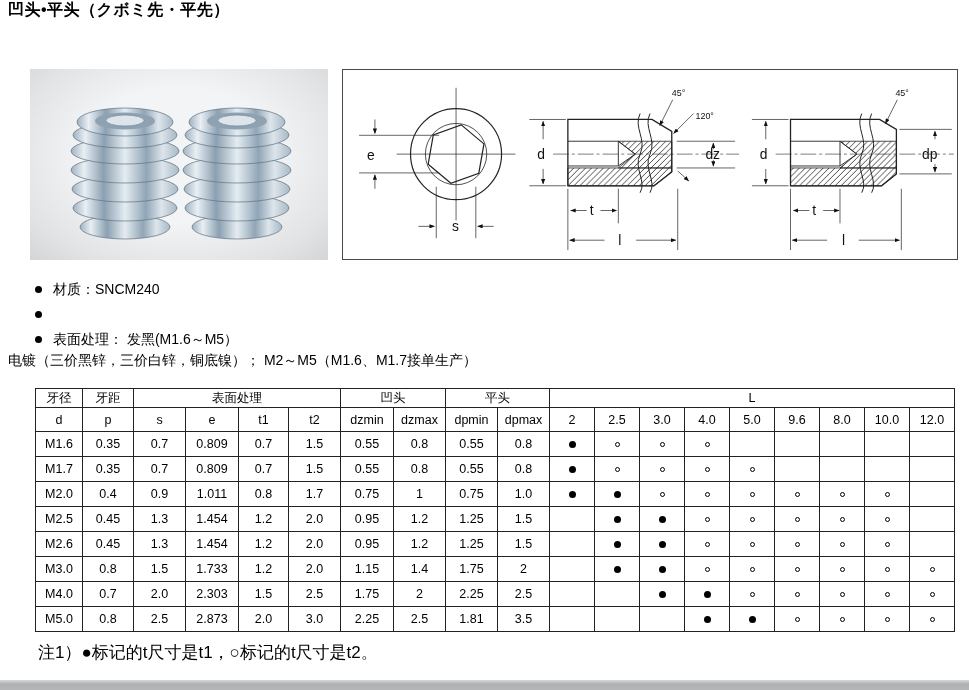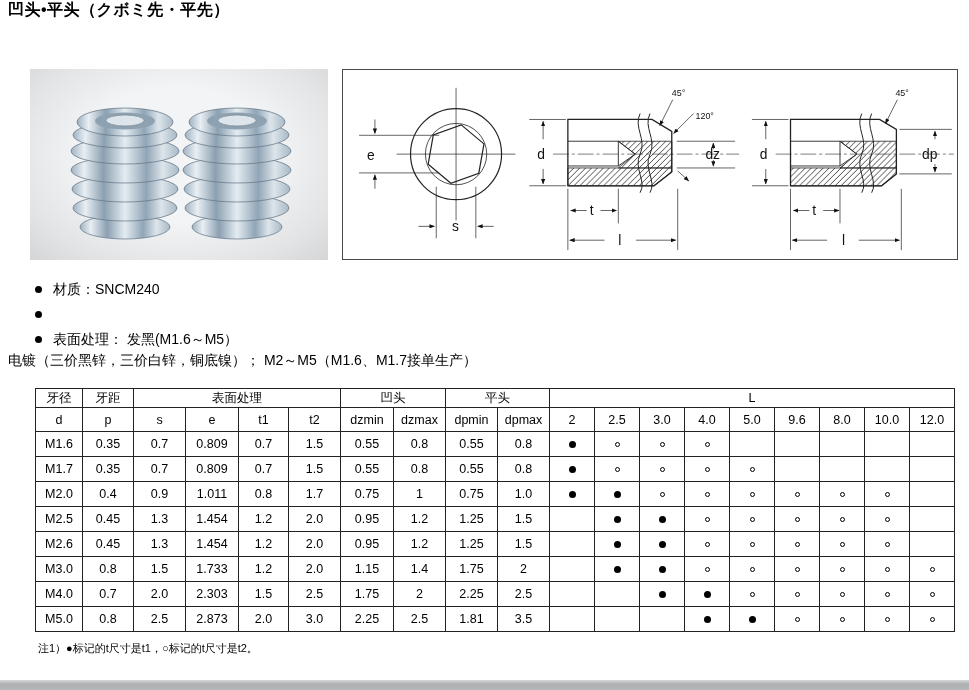--- a/index.html
+++ b/index.html
@@ -22,21 +22,21 @@
 
   table.spec { position:absolute; left:35px; top:388px; width:919px; border-collapse:collapse; table-layout:fixed; }
   table.spec th, table.spec td { border:1px solid #222; text-align:center; vertical-align:middle;
     font-size:12.5px; font-weight:normal; height:25px; padding:0; overflow:hidden; white-space:nowrap; }
   table.spec tr.hdr1 th { height:19px; }
   table.spec tr.hdr2 th { height:24px; }
   .dot { display:inline-block; vertical-align:middle; border-radius:50%; }
   .dot.f { width:7px; height:7px; background:#000; }
   .dot.o { width:5px; height:5px; border:1.4px solid #000; background:#fff; }
 
-  .footnote { position:absolute; left:38px; top:641px; font-size:11px; }
+  .footnote { position:absolute; left:38px; top:641px; font-size:17px; }
 
   .bottom-bar { position:absolute; left:0; top:680px; width:969px; height:10px;
     background:linear-gradient(#d8d9da, #aeb0b2 40%, #b4b6b8); }
 
   svg text { font-family:"Liberation Sans","DejaVu Sans",sans-serif; fill:#111; }
 </style>
 </head>
 <body>
 
 <div class="page">

